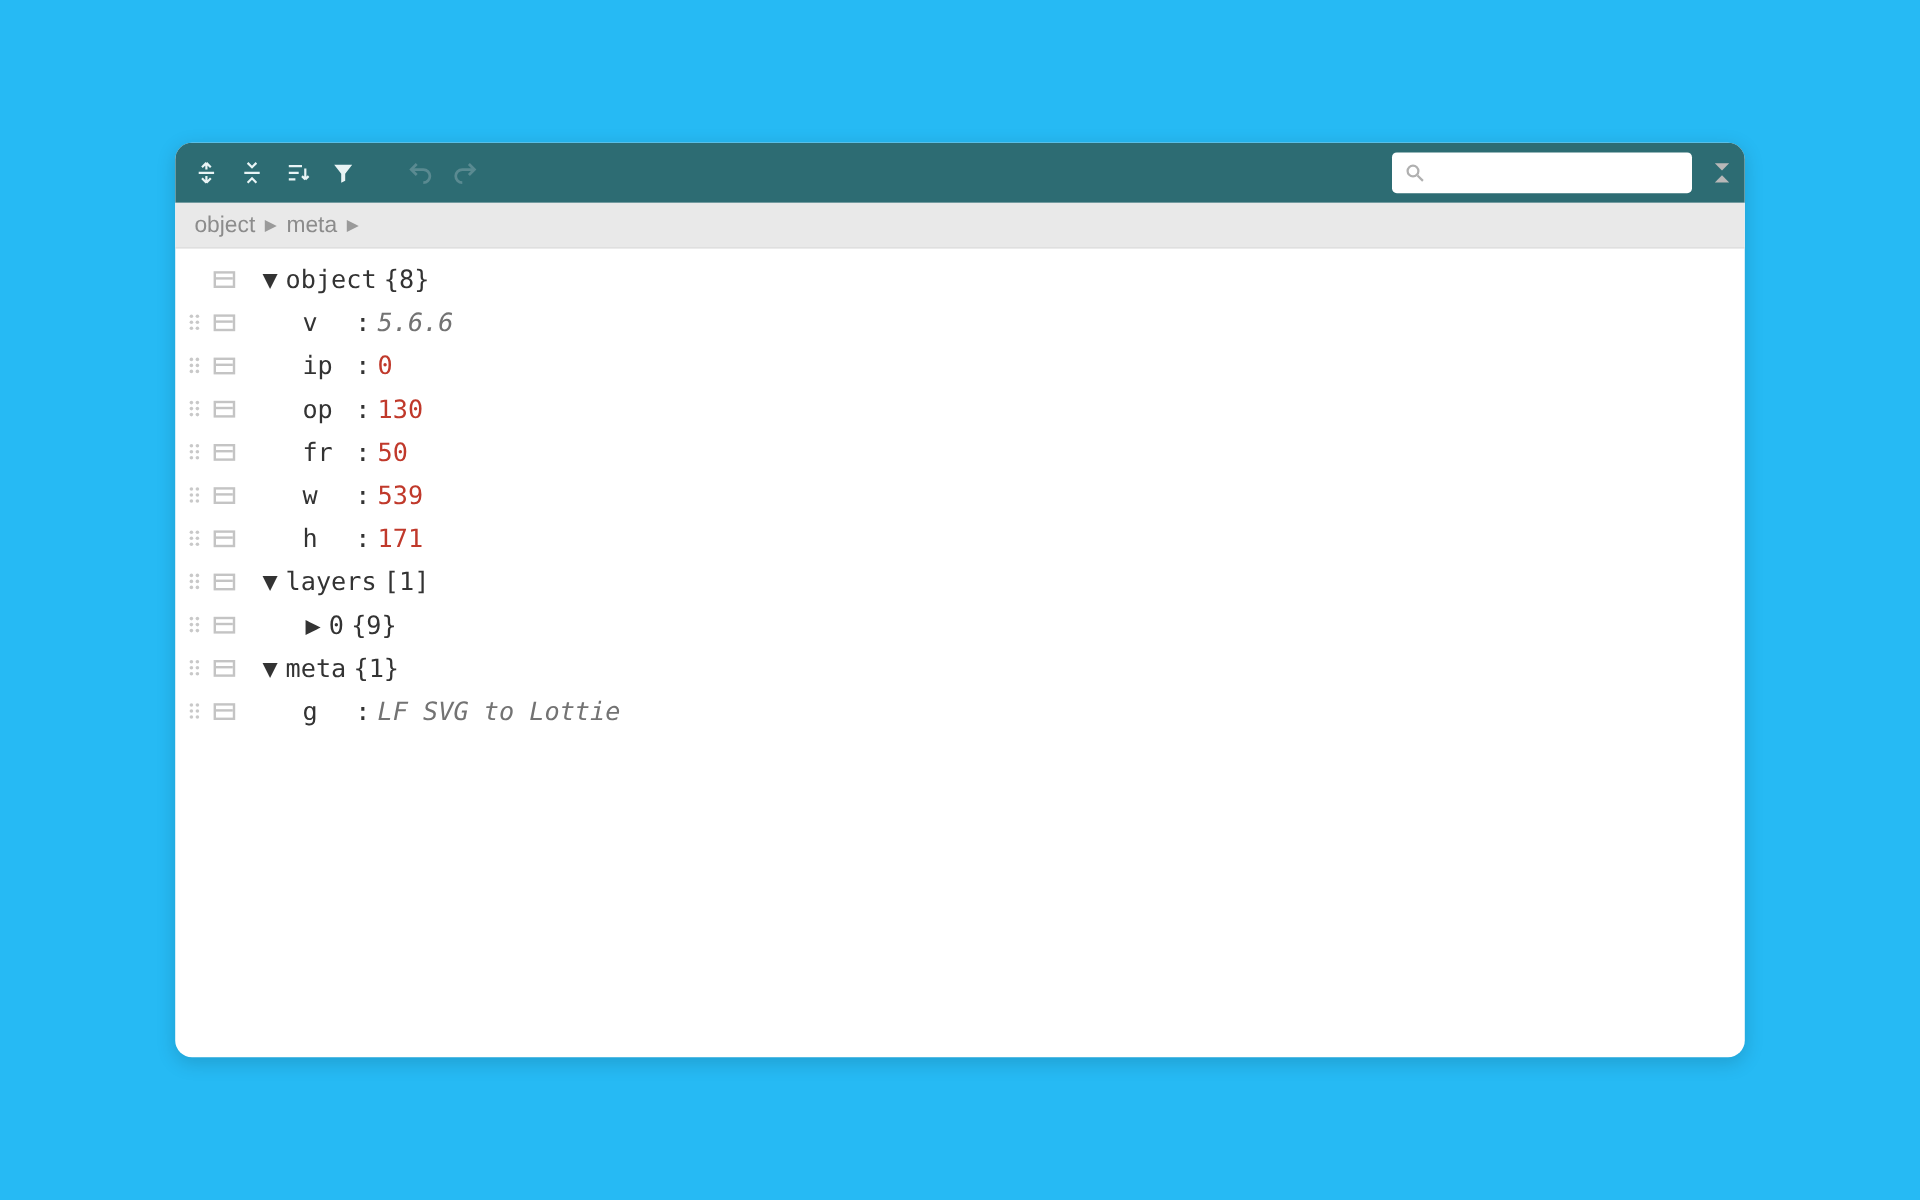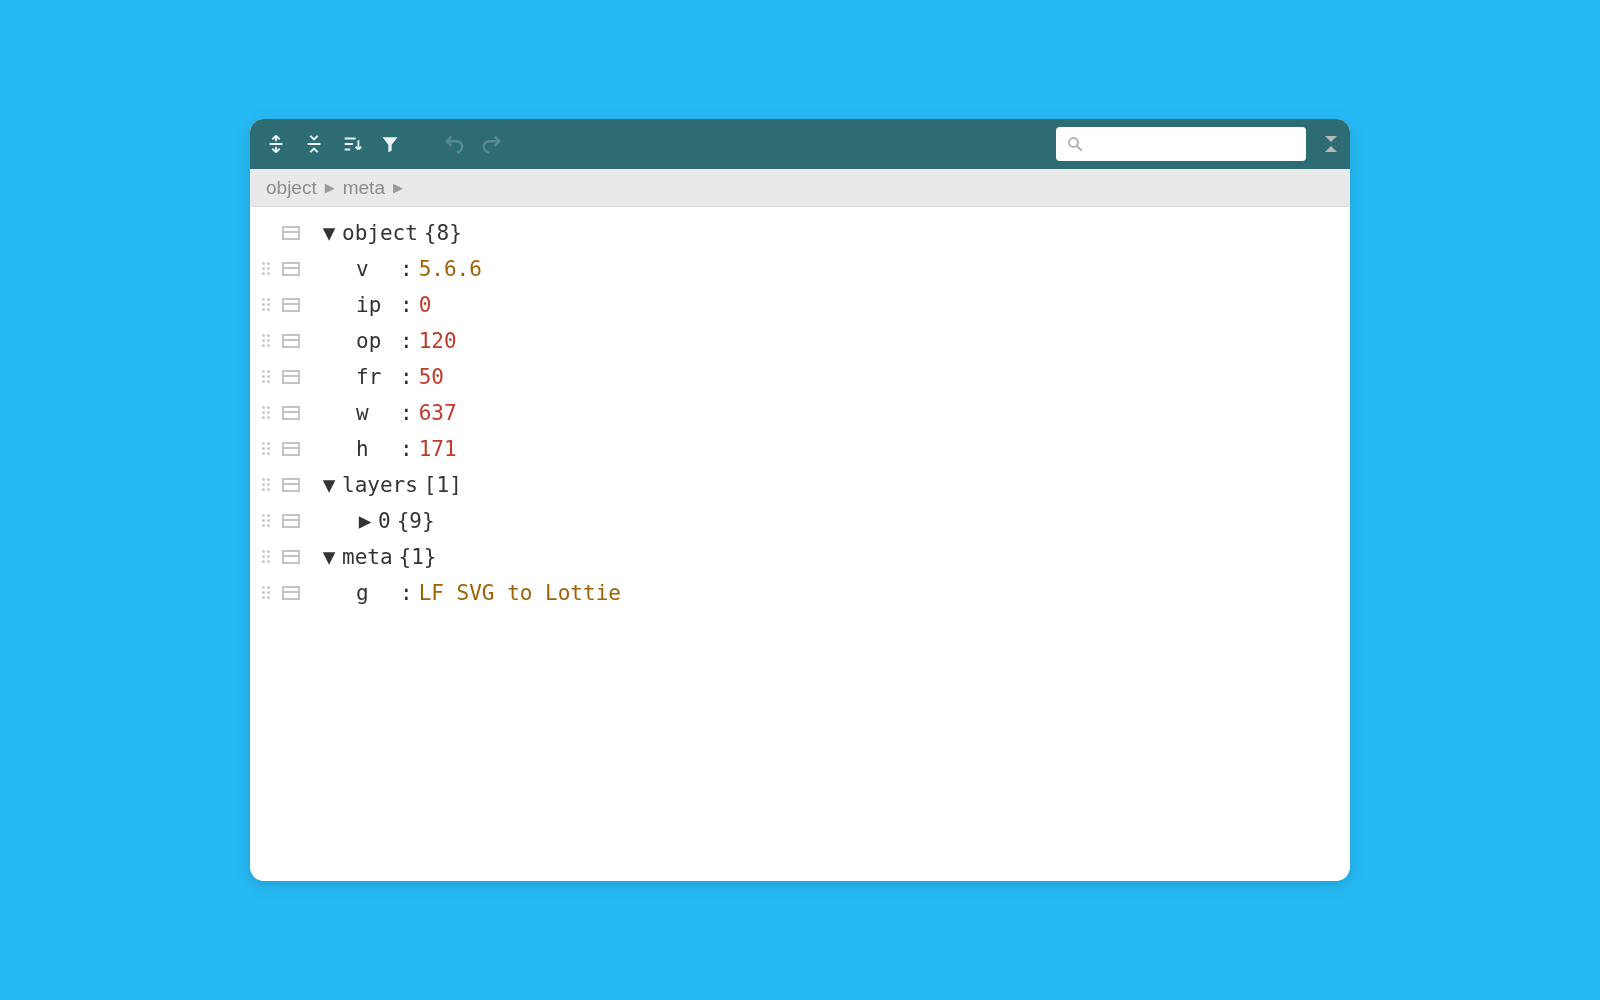--- a/index.html
+++ b/index.html
@@ -6,21 +6,21 @@
   body {
     width: 1600px;
     height: 1000px;
     background: #26baf4;
     display: flex;
     align-items: center;
     justify-content: center;
     font-family: -apple-system, BlinkMacSystemFont, "Segoe UI", sans-serif;
   }
   .panel {
-    width: 1100px;
+    width: 1308px;
     height: 762px;
     background: #ffffff;
     border-radius: 14px;
     overflow: hidden;
     box-shadow: 0 4px 16px rgba(0,0,0,0.15);
     display: flex;
     flex-direction: column;
   }
   .toolbar {
     height: 50px;
@@ -122,21 +122,21 @@
   }
   .indent { width: 36px; flex-shrink:0; }
   .caret {
     width: 18px; height:18px; display:flex; align-items:center; justify-content:center;
     color:#333; flex-shrink:0; cursor:pointer;
     margin-right: 4px;
   }
   .key { color: #333; }
   .type-meta { color:#333; margin-left: 6px;}
   .colon { color:#333; margin: 0 6px 0 0; }
-  .val-str { color: #a16207; }
+  .val-str { color: #737373; font-style: italic; }
   .val-num { color: #c0392b; }
   .kv { display:flex; align-items:baseline; }
   .k-fixed { display:inline-block; min-width: 44px; }
 </style>
 </head>
 <body>
 
 <div class="panel">
   <div class="toolbar">
     <div class="tool">
@@ -263,21 +263,21 @@
             <i></i>
             <i></i>
             <i></i>
           </span>
           <span class="rect-icon"></span>
         </div>
       <span class="indent"></span>
       <span class="kv">
           <span class="key k-fixed">op</span>
           <span class="colon">:</span>
-          <span class="val-num">120</span>
+          <span class="val-num">130</span>
         </span>
     </div>
     <div class="row">
       <div class="gutter">
           <span class="dots">
             <i></i>
             <i></i>
             <i></i>
             <i></i>
             <i></i>
@@ -301,21 +301,21 @@
             <i></i>
             <i></i>
             <i></i>
           </span>
           <span class="rect-icon"></span>
         </div>
       <span class="indent"></span>
       <span class="kv">
           <span class="key k-fixed">w</span>
           <span class="colon">:</span>
-          <span class="val-num">637</span>
+          <span class="val-num">539</span>
         </span>
     </div>
     <div class="row">
       <div class="gutter">
           <span class="dots">
             <i></i>
             <i></i>
             <i></i>
             <i></i>
             <i></i>

